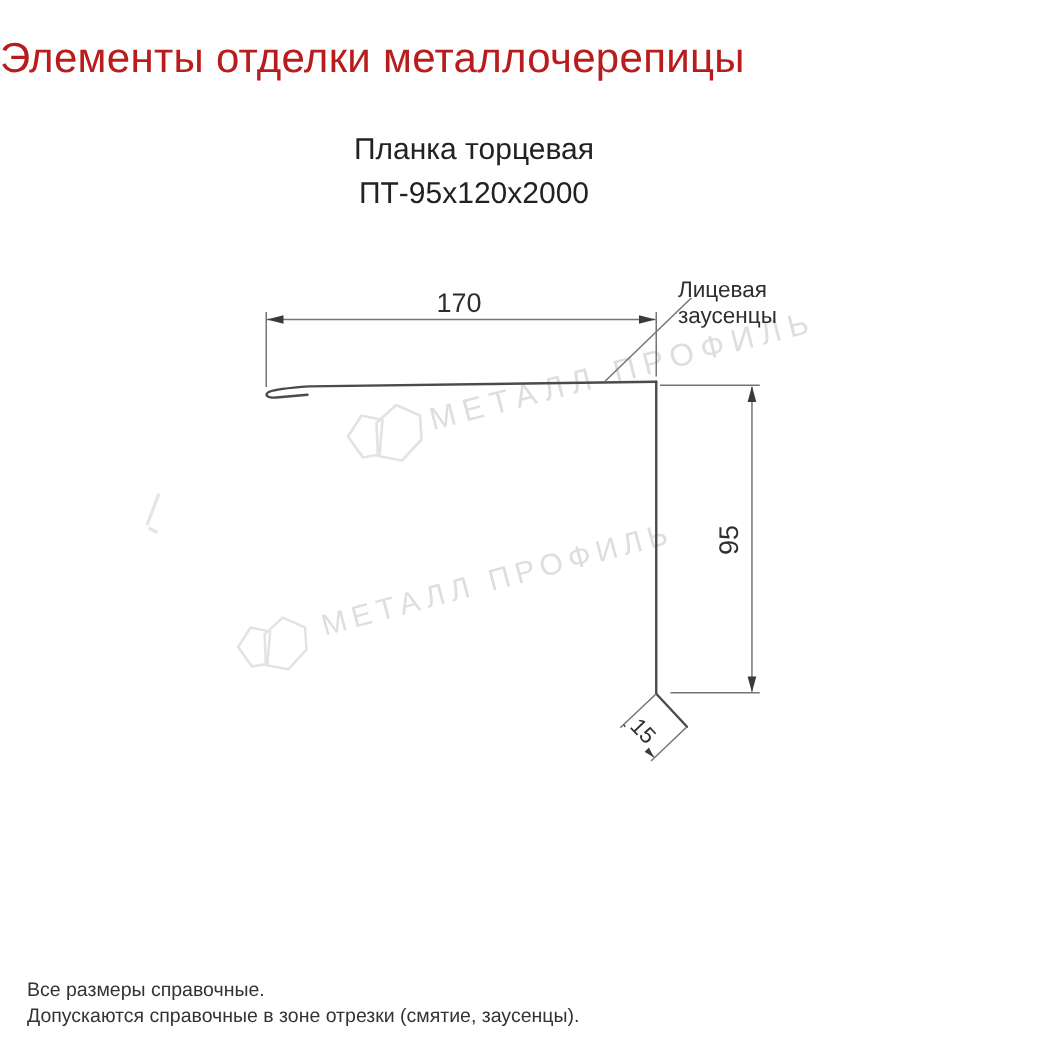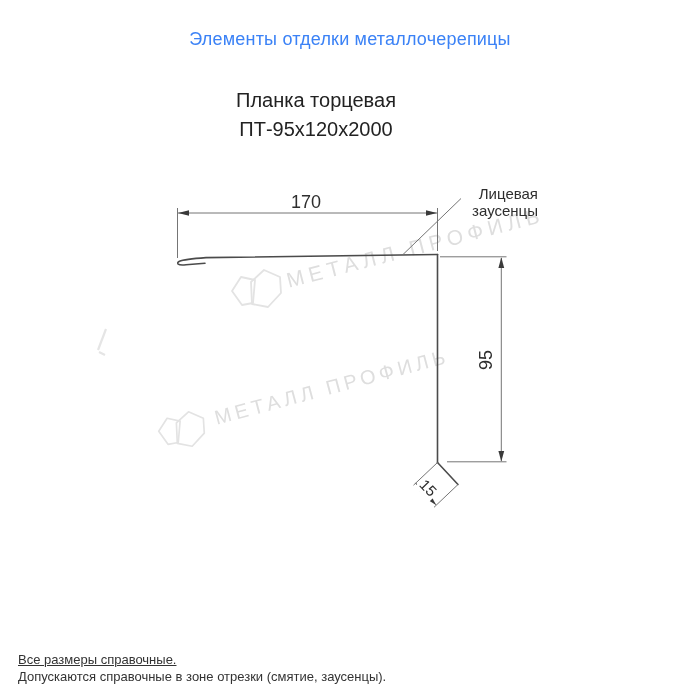--- a/index.html
+++ b/index.html
@@ -2,22 +2,22 @@
 <html><head>
 <meta charset="utf-8">
 <style>
   html,body{margin:0;padding:0;}
   body{
     width:700px;height:700px;background:#ffffff;position:relative;overflow:hidden;
     font-family:"Liberation Sans", sans-serif;
   }
   .abs{position:absolute;}
   .title{
-    left:0;top:26px;width:700px;text-align:center;
-    font-size:18px;line-height:26px;color:#3b82f6;letter-spacing:.2px;
+    left:0;top:26px;width:700px;
+    font-size:28px;line-height:26px;color:#b91c1c;letter-spacing:.2px;
   }
   .subtitle{
     left:0;width:632px;text-align:center;color:#222222;
     font-size:20px;line-height:22px;
   }
   .subtitle.name{top:89px;}
   .subtitle.code{top:118px;}
   .drawing{left:0;top:0;width:700px;height:700px;}
   svg{position:absolute;left:0;top:0;}
   .wm-text{
@@ -27,25 +27,25 @@
   .wm-upper{left:287px;top:269px;transform:rotate(-14.5deg);}
   .wm-lower{left:215px;top:407px;transform:rotate(-15deg);font-size:20px;letter-spacing:4px;}
   .dim-label{color:#2e2e2e;font-size:18px;line-height:18px;white-space:nowrap;}
   .dim-w{left:306px;top:202px;transform:translate(-50%,-50%);}
   .dim-h{left:486px;top:360px;transform:translate(-50%,-50%) rotate(-90deg);}
   .dim-f{
     left:428px;top:488px;transform:translate(-50%,-50%) rotate(46deg);
     font-size:15px;background:#ffffff;padding:0 2px;
   }
   .face-label{
-    left:452px;top:185px;width:86px;text-align:right;
+    left:452px;top:185px;width:86px;text-align:left;
     color:#2e2e2e;font-size:15px;line-height:17px;
   }
   .footer{left:18px;color:#333333;font-size:13px;line-height:15px;}
-  .footer.l1{top:652px;text-decoration:underline;}
+  .footer.l1{top:652px;}
   .footer.l2{top:669px;}
 </style>
 </head>
 <body>
 
 <div class="abs drawing">
 
   <div class="abs wm-text wm-upper">МЕТАЛЛ ПРОФИЛЬ</div>
   <div class="abs wm-text wm-lower">МЕТАЛЛ ПРОФИЛЬ</div>
 

